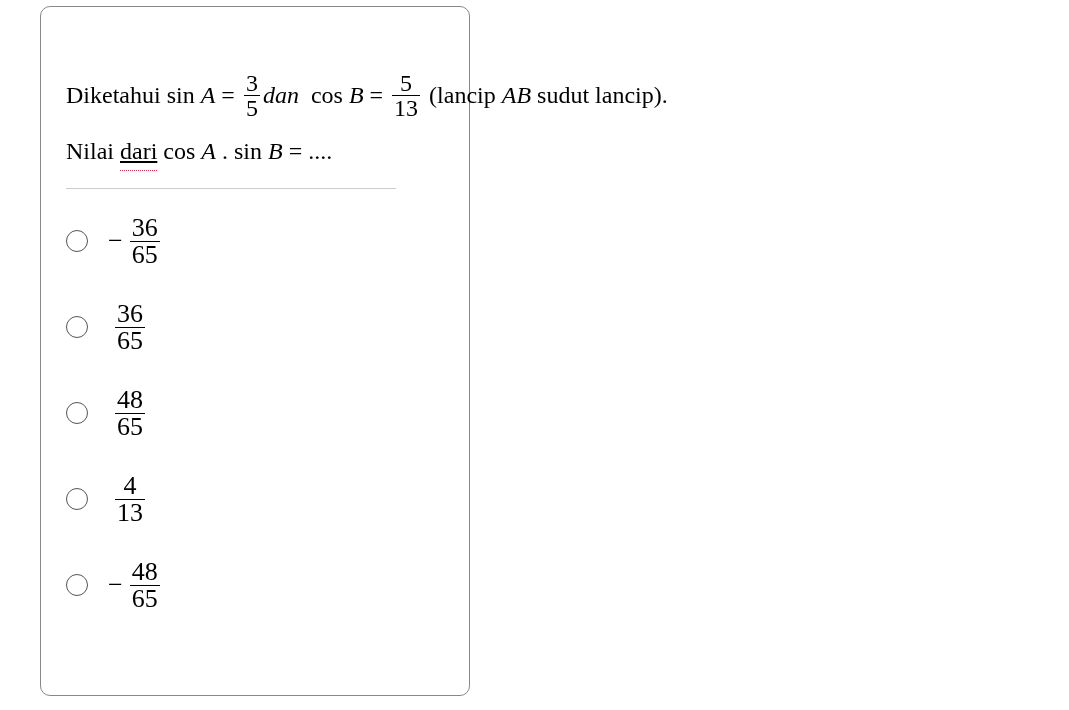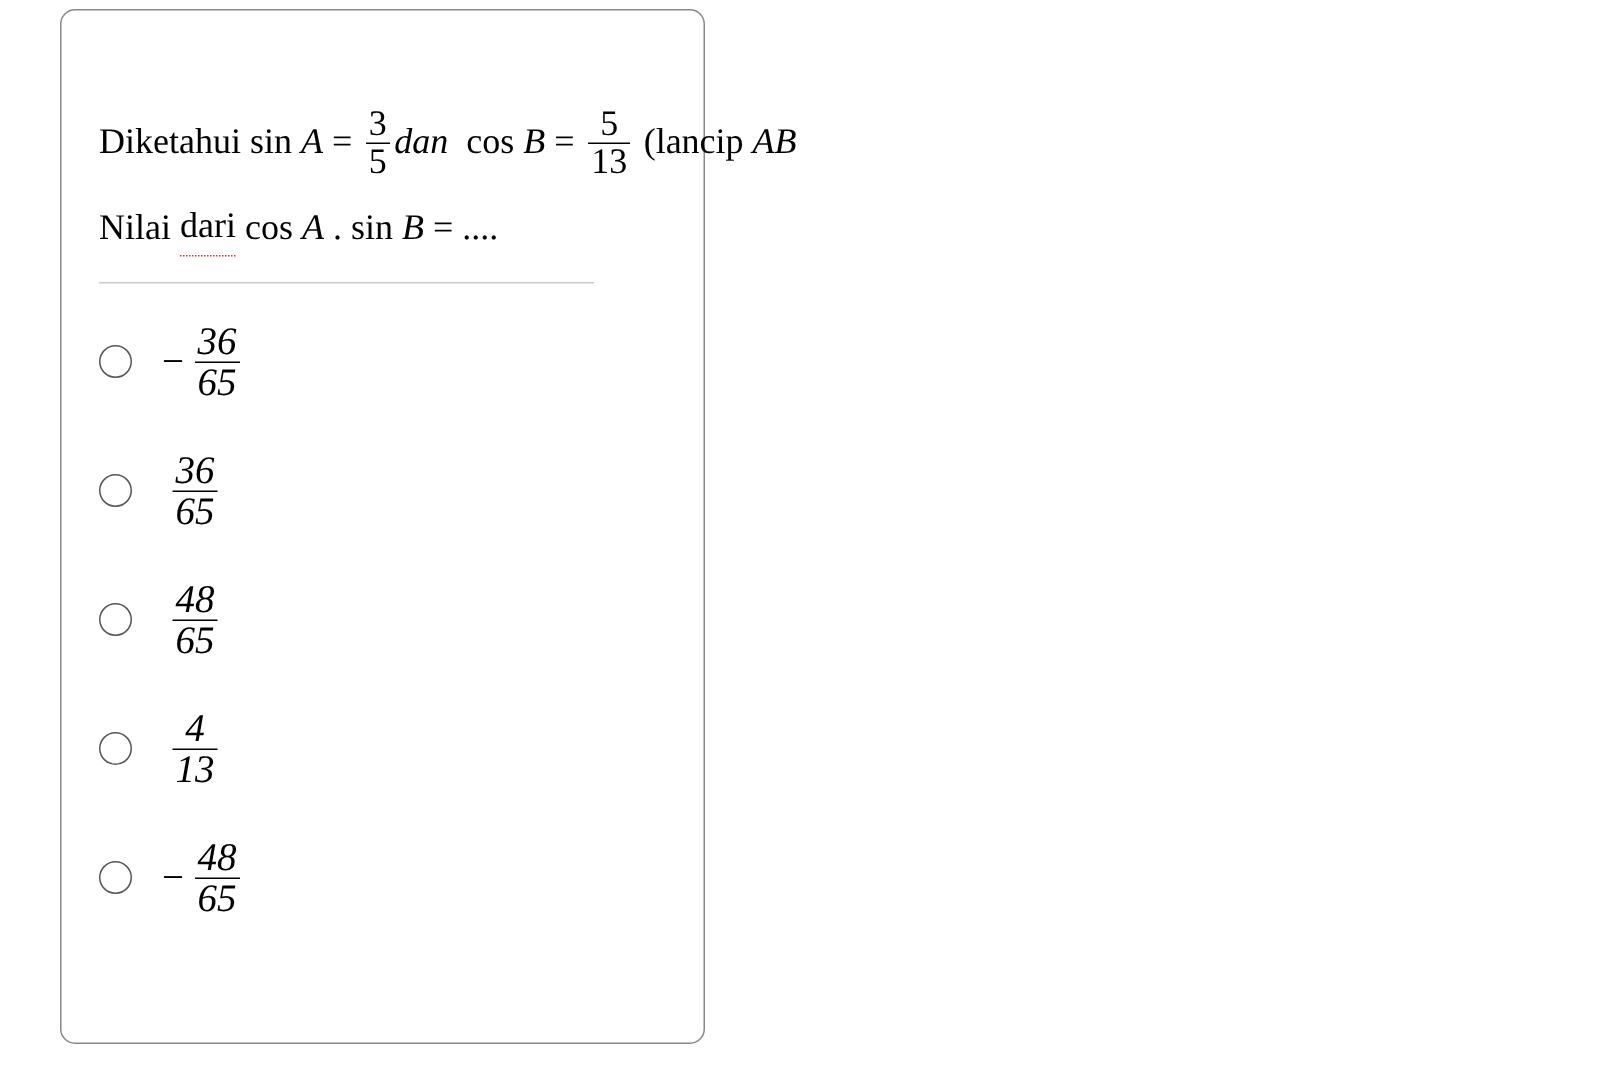--- a/index.html
+++ b/index.html
@@ -33,21 +33,20 @@
     margin-top: 45px;
   }
   .line1 {
     display: flex;
     align-items: center;
     flex-wrap: nowrap;
   }
   .line2 {
     margin-top: 12px;
     display: flex;
-    align-items: center;
   }
   .t { white-space: pre; }
   .it { font-style: italic; }
   .frac {
     display: inline-flex;
     flex-direction: column;
     align-items: center;
     vertical-align: middle;
     margin: 0 3px;
     line-height: 1.0;
@@ -55,20 +54,21 @@
   .frac .num, .frac .den {
     padding: 0 2px;
     text-align: center;
   }
   .frac .den {
     border-top: 1.5px solid #000;
   }
   .eq-underline {
     border-bottom: 1.5px dotted #d33;
     padding-bottom: 0px;
+    text-decoration: underline;
   }
   .options {
     position: absolute;
     top: 188px;
     left: 66px;
   }
   .options-divider {
     width: 330px;
     border-top: 1px solid #ccc;
     margin-bottom: 24px;
@@ -88,21 +88,20 @@
     flex: 0 0 auto;
     background: #fff;
   }
   .opt-content {
     display: flex;
     align-items: center;
     font-size: 26px;
   }
   .opt-content .frac .num, .opt-content .frac .den {
     font-size: 26px;
-    font-style: italic;
   }
   .minus { margin-right: 4px; }
 </style>
 </head>
 <body>
 
 <div class="container"></div>
 
 <div class="question">
   <div class="line1">
@@ -120,20 +119,21 @@
     <span class="t"> </span>
     <span class="t it">B</span>
     <span class="t"> = </span>
     <span class="frac">
       <span class="num">5</span>
       <span class="den">13</span>
     </span>
     <span class="t"> (lancip </span>
     <span class="t it">A</span>
     <span class="t it">B</span>
+    <span class="t"> sudut lancip).</span>
   </div>
   <div class="line2">
     <span class="t">Nilai </span>
     <span class="t eq-underline">dari</span>
     <span class="t"> cos</span>
     <span class="t"> </span>
     <span class="t it">A</span>
     <span class="t"> . </span>
     <span class="t">sin</span>
     <span class="t"> </span>

